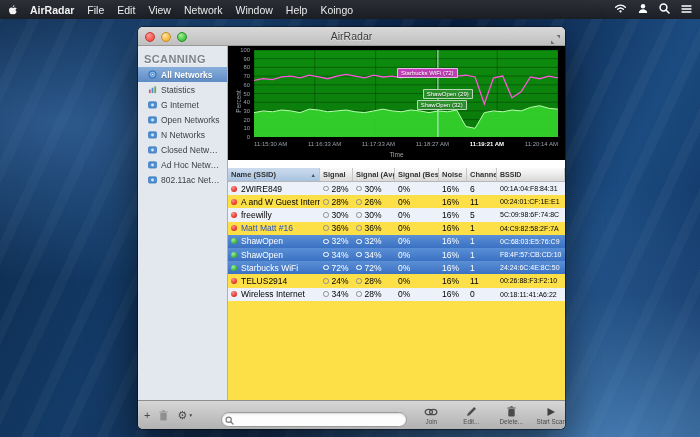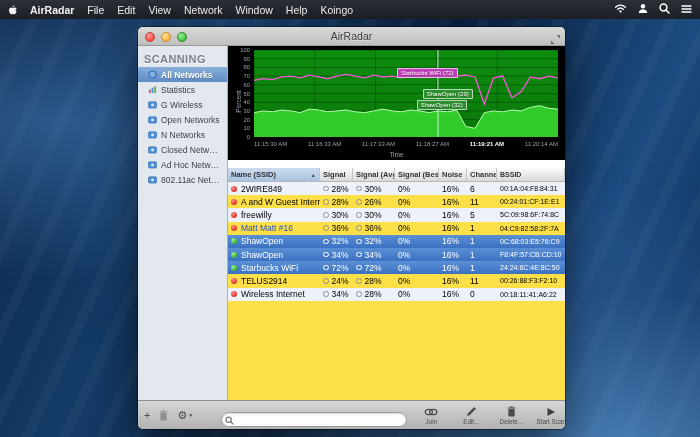--- a/index.html
+++ b/index.html
@@ -264,21 +264,21 @@
           </span>
           <span class="lbl">Statistics</span>
         </div>
         <div class="side-item">
           <span class="ic">
             <svg viewBox="0 0 10 10" width="9" height="9">
               <rect x="0.5" y="2" width="9" height="7" rx="1.4" fill="#4f8fd4" stroke="#2f6fb4" stroke-width="0.7"></rect>
               <circle cx="5" cy="5.5" r="1.6" fill="#d9e9f9"></circle>
             </svg>
           </span>
-          <span class="lbl">G Wireless</span>
+          <span class="lbl">G Internet</span>
         </div>
         <div class="side-item">
           <span class="ic">
             <svg viewBox="0 0 10 10" width="9" height="9">
               <rect x="0.5" y="2" width="9" height="7" rx="1.4" fill="#4f8fd4" stroke="#2f6fb4" stroke-width="0.7"></rect>
               <circle cx="5" cy="5.5" r="1.6" fill="#d9e9f9"></circle>
             </svg>
           </span>
           <span class="lbl">Open Networks</span>
         </div>

